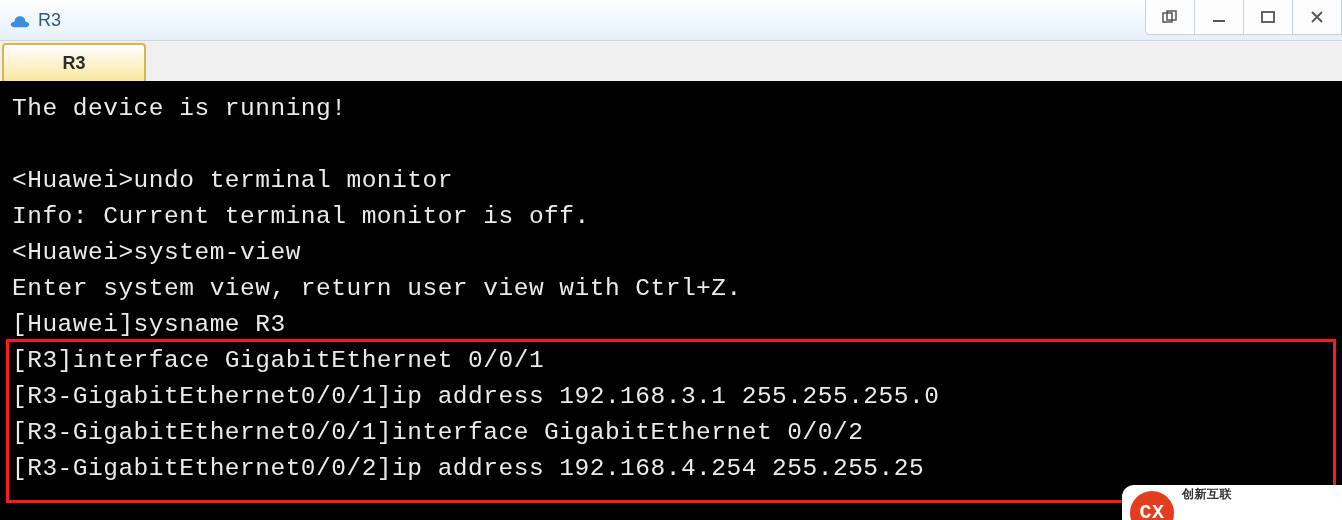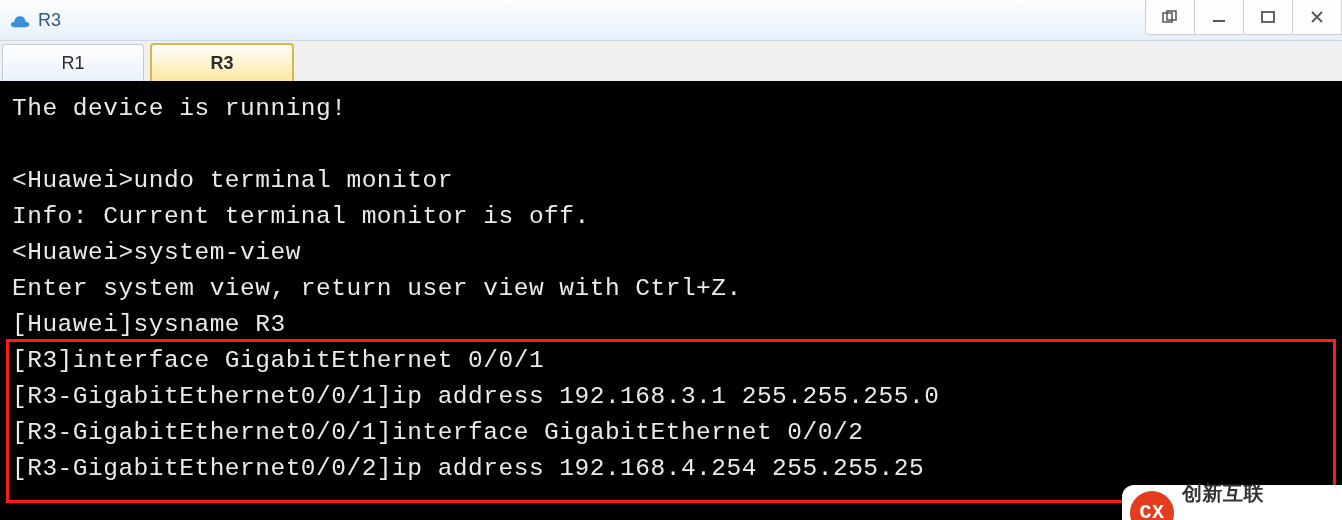--- a/index.html
+++ b/index.html
@@ -51,23 +51,20 @@
     </div>
     <div class="winbtn">
       <svg width="16" height="14" viewBox="0 0 16 14">
           <path d="M3 2l10 10M13 2L3 12" stroke="#555" stroke-width="1.8" fill="none"></path>
         </svg>
     </div>
   </div>
 </div>
 
 <div class="tabrow">
-  <div class="tab">
-      <span>R1</span>
-    </div>
   <div class="tab active">
       <span>R3</span>
     </div>
 </div>
 
 <div class="term">The device is running!
 
 &lt;Huawei&gt;undo terminal monitor
 Info: Current terminal monitor is off.
 &lt;Huawei&gt;system-view
@@ -86,17 +83,17 @@
 
 
 
 
 
 
   <div class="redbox"></div>
   <div class="watermark">
     <div class="circ">CX</div>
     <div class="txt">
-      <span style="font-size:20px;font-weight:bold">创新互联</span>
+      <span style="font-size:12px;font-weight:bold">创新互联</span>
       <span style="font-size:9px;letter-spacing:1px;color:#888">CHUANG XIN HU LIAN</span>
     </div>
   </div>
 </div>
 
 </body></html>

